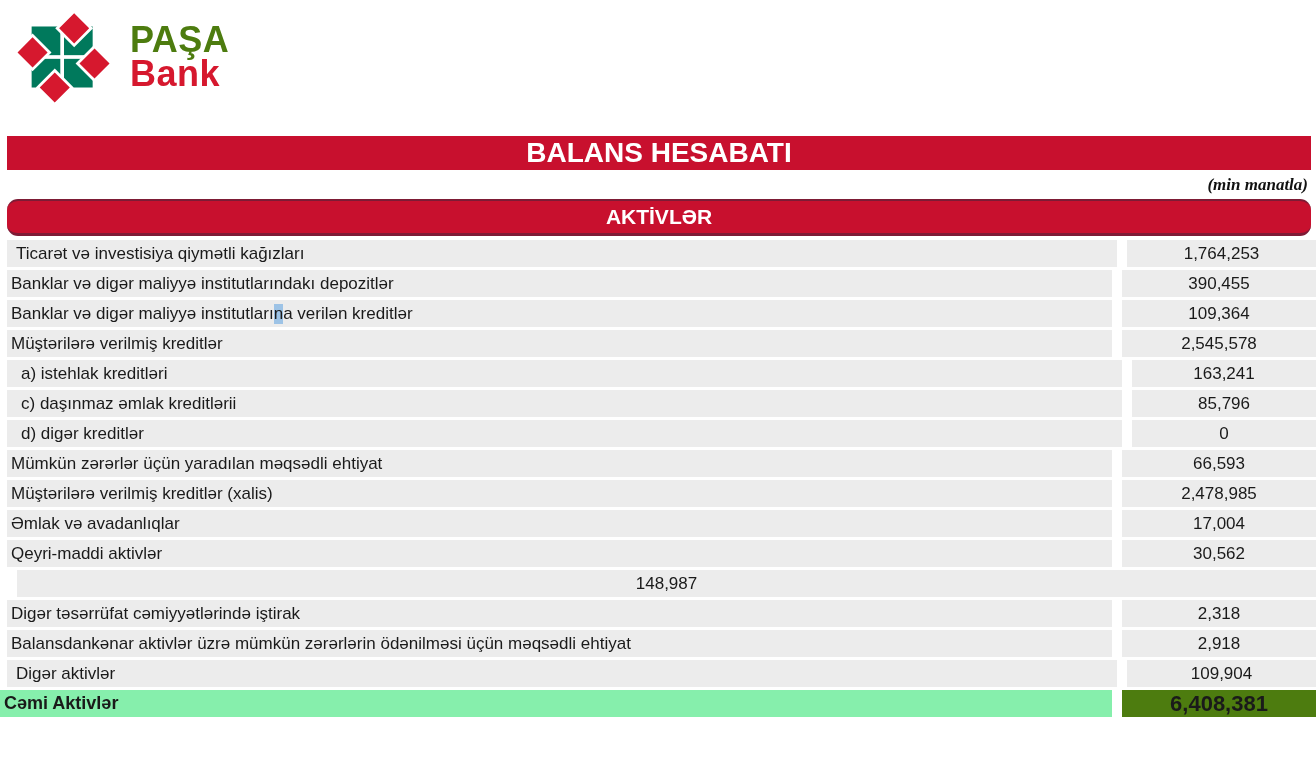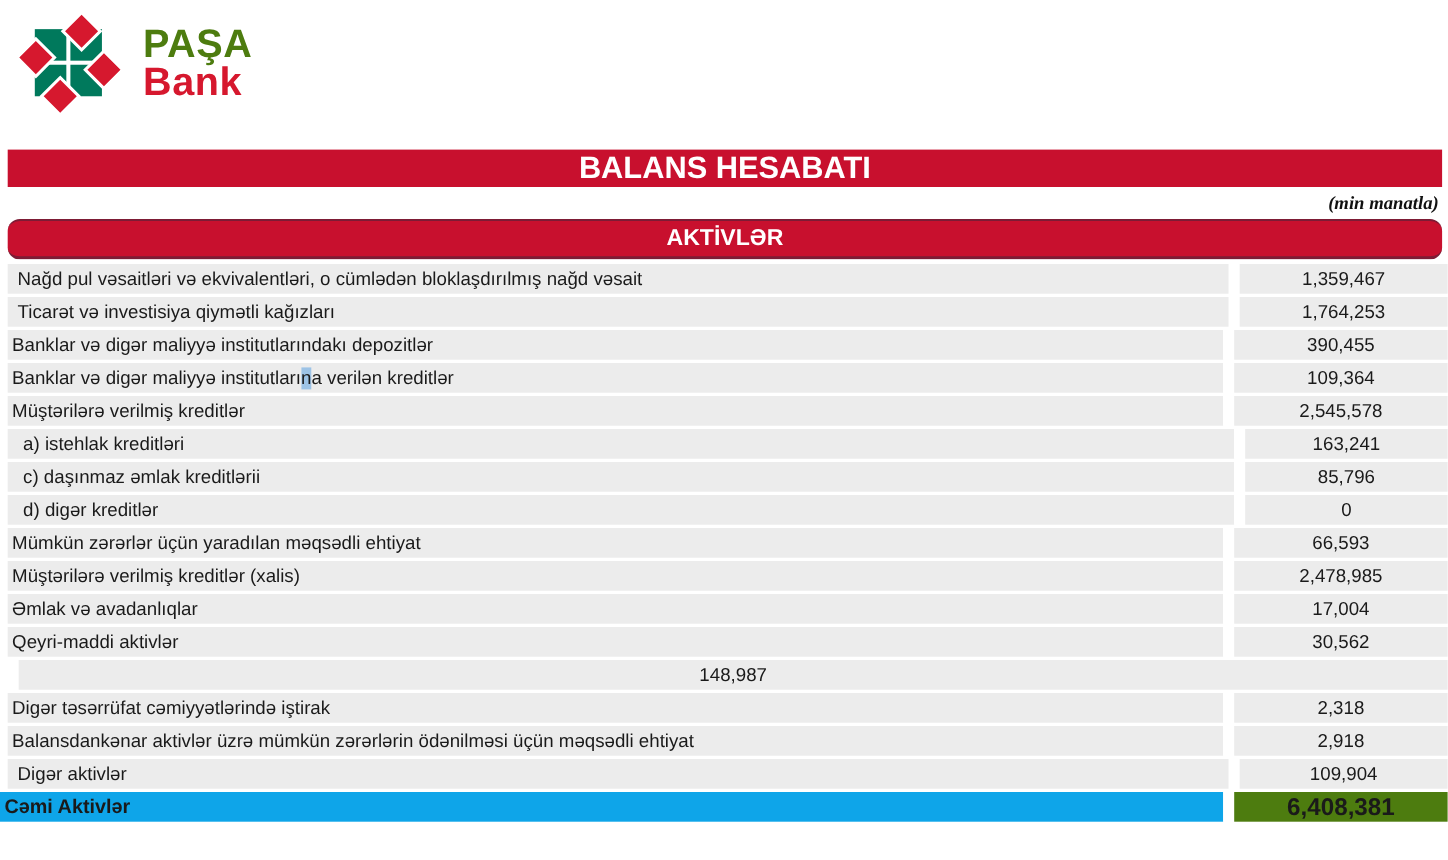--- a/index.html
+++ b/index.html
@@ -42,21 +42,21 @@
     display:flex; align-items:center;
     font-size:17px; white-space:pre;
   }
   .cell-gap { width:10px; background:#ffffff; }
   .cell-value {
     flex:1; background:#ECECEC;
     display:flex; align-items:center; justify-content:center;
     font-size:17px;
   }
   .row.total { margin-left:0; }
-  .row.total .cell-label { width:1108px; background:#0ea5e9; font-weight:bold; font-size:18px; }
+  .row.total .cell-label { width:1108px; background:#86efac; font-weight:bold; font-size:18px; }
   .row.total .cell-value { background:#4d7c0f; font-weight:bold; font-size:22px; }
   .hl { background:#9DC3E6; }
 </style>
 </head>
 <body>
 
 <div class="logo">
   <span>
     <svg viewBox="-2 -2 106 106" aria-hidden="true">
 
@@ -77,25 +77,20 @@
   </span>
 </div>
 
 <div class="banner" id="banner-title">BALANS HESABATI</div>
 
 <div id="unit-note">(min manatla)</div>
 
 <div class="banner" id="banner-section">AKTİVLƏR</div>
 
 <div id="assets-table">
-    <div class="row">
-      <div class="cell-label" style="padding-left: 9px;">Nağd pul vəsaitləri və ekvivalentləri, o cümlədən bloklaşdırılmış nağd vəsait</div>
-      <div class="cell-gap"></div>
-      <div class="cell-value">1,359,467</div>
-    </div>
     <div class="row">
       <div class="cell-label" style="padding-left: 9px;">Ticarət və investisiya qiymətli kağızları</div>
       <div class="cell-gap"></div>
       <div class="cell-value">1,764,253</div>
     </div>
     <div class="row">
       <div class="cell-label" style="padding-left: 4px;">Banklar və digər maliyyə institutlarındakı depozitlər</div>
       <div class="cell-gap"></div>
       <div class="cell-value">390,455</div>
     </div>

